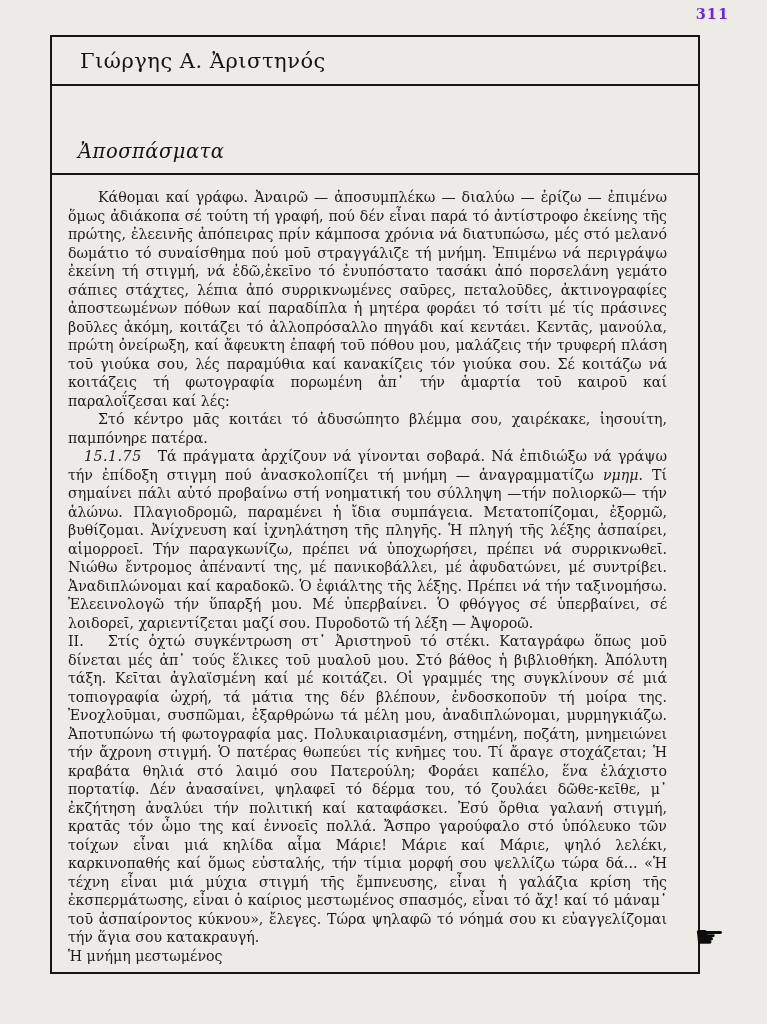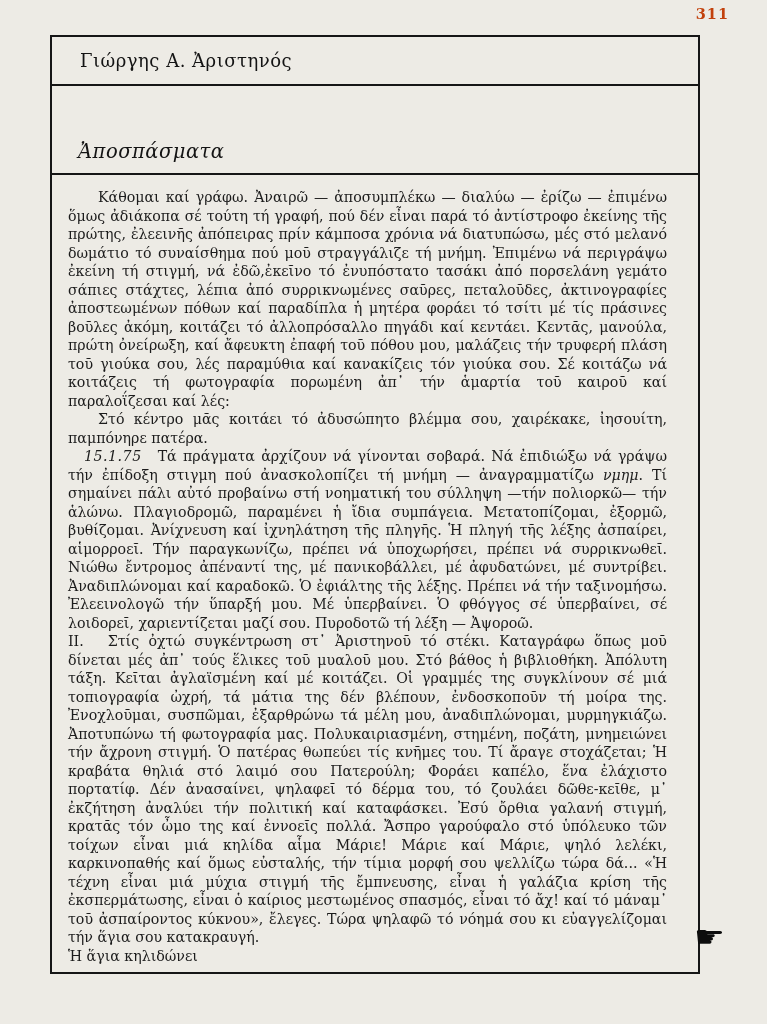--- a/index.html
+++ b/index.html
@@ -8,36 +8,36 @@
     font-family: "DejaVu Serif", "Liberation Serif", serif;
     background: #edebe5;
     color: #1b1b1b;
     overflow: hidden;
   }
   .scan-page { position: relative; width: 767px; height: 1024px; background: #edebe5; }
 
   .page-number {
     position: absolute; top: 5px; right: 38px;
     font-size: 14.5px; font-weight: bold; letter-spacing: 1px;
-    color: #c2410c;
+    color: #6d28d9;
   }
 
   .frame {
     position: absolute; left: 50px; top: 35px;
     width: 650px; height: 939px;
     border: 2.5px solid #161616;
     background: #edebe5;
     overflow: hidden;
   }
   .author-row {
     height: 49px;
     border-bottom: 2px solid #161616;
     display: flex; align-items: center;
     padding-left: 28px;
-    font-size: 18px; letter-spacing: 0.5px;
+    font-size: 21px; letter-spacing: 0.5px;
     color: #141414;
   }
   .title-row {
     height: 45px;
     border-bottom: 2px solid #161616;
     display: flex; align-items: center;
     padding-left: 26px;
     font-size: 19.5px; font-style: italic; letter-spacing: 0.5px;
     color: #141414;
     margin-top: 44px;
@@ -89,21 +89,21 @@
       <p class="para-indent">Κάθομαι καί γράφω. Ἀναιρῶ — ἀποσυμπλέκω — διαλύω — ἐρίζω — ἐπιμένω ὅμως ἀδιάκοπα σέ τούτη τή γραφή, πού δέν εἶναι παρά τό ἀντίστροφο ἐκείνης τῆς πρώτης, ἐλεεινῆς ἀπόπειρας πρίν κάμποσα χρόνια νά διατυπώσω, μές στό μελανό δωμάτιο τό συναίσθημα πού μοῦ στραγγάλιζε τή μνήμη. Ἐπιμένω νά περιγράψω ἐκείνη τή στιγμή, νά ἐδῶ,ἐκεῖνο τό ἐνυπόστατο τασάκι ἀπό πορσελάνη γεμάτο σάπιες στάχτες, λέπια ἀπό συρρικνωμένες σαῦρες, πεταλοῦδες, ἀκτινογραφίες ἀποστεωμένων πόθων καί παραδίπλα ἡ μητέρα φοράει τό τσίτι μέ τίς πράσινες βοῦλες ἀκόμη, κοιτάζει τό ἀλλοπρόσαλλο πηγάδι καί κεντάει. Κεντᾶς, μανούλα, πρώτη ὀνείρωξη, καί ἄφευκτη ἐπαφή τοῦ πόθου μου, μαλάζεις τήν τρυφερή πλάση τοῦ γιούκα σου, λές παραμύθια καί κανακίζεις τόν γιούκα σου. Σέ κοιτάζω νά κοιτάζεις τή φωτογραφία πορωμένη ἀπ᾽ τήν ἁμαρτία τοῦ καιροῦ καί παραλοΐζεσαι καί λές:</p>
 
 
       <p class="para-indent">Στό κέντρο μᾶς κοιτάει τό ἀδυσώπητο βλέμμα σου, χαιρέκακε, ἰησουίτη, παμπόνηρε πατέρα.</p>
 
       <p class="gap-top entry-date-para"><span class="entry-date">15.1.75</span><span>Τά πράγματα ἀρχίζουν νά γίνονται σοβαρά. Νά ἐπιδιώξω νά γράψω τήν ἐπίδοξη στιγμη πού ἀνασκολοπίζει τή μνήμη — ἀναγραμματίζω </span><span class="italic-word">νμημ</span><span>. Τί σημαίνει πάλι αὐτό προβαίνω στή νοηματική του σύλληψη —τήν πολιορκῶ— τήν ἁλώνω. Πλαγιοδρομῶ, παραμένει ἡ ἴδια συμπάγεια. Μετατοπίζομαι, ἐξορμῶ, βυθίζομαι. Ἀνίχνευση καί ἰχνηλάτηση τῆς πληγῆς. Ἡ πληγή τῆς λέξης ἀσπαίρει, αἱμορροεῖ. Τήν παραγκωνίζω, πρέπει νά ὑποχωρήσει, πρέπει νά συρρικνωθεῖ. Νιώθω ἔντρομος ἀπέναντί της, μέ πανικοβάλλει, μέ ἀφυδατώνει, μέ συντρίβει. Ἀναδιπλώνομαι καί καραδοκῶ. Ὁ ἐφιάλτης τῆς λέξης. Πρέπει νά τήν ταξινομήσω. Ἐλεεινολογῶ τήν ὕπαρξή μου. Μέ ὑπερβαίνει. Ὁ φθόγγος σέ ὑπερβαίνει, σέ λοιδορεῖ, χαριεντίζεται μαζί σου. Πυροδοτῶ τή λέξη — Ἀψοροῶ.</span></p>
 
       <p class="gap-top"><span class="entry-numeral">II.</span><span>Στίς ὀχτώ συγκέντρωση στ᾽ Ἀριστηνοῦ τό στέκι. Καταγράφω ὅπως μοῦ δίνεται μές ἀπ᾽ τούς ἕλικες τοῦ μυαλοῦ μου. Στό βάθος ἡ βιβλιοθήκη. Ἀπόλυτη τάξη. Κεῖται ἀγλαϊσμένη καί μέ κοιτάζει. Οἱ γραμμές της συγκλίνουν σέ μιά τοπιογραφία ὠχρή, τά μάτια της δέν βλέπουν, ἐνδοσκοποῦν τή μοίρα της. Ἐνοχλοῦμαι, συσπῶμαι, ἐξαρθρώνω τά μέλη μου, ἀναδιπλώνομαι, μυρμηγκιάζω. Ἀποτυπώνω τή φωτογραφία μας. Πολυκαιριασμένη, στημένη, ποζάτη, μνημειώνει τήν ἄχρονη στιγμή. Ὁ πατέρας θωπεύει τίς κνῆμες του. Τί ἄραγε στοχάζεται; Ἡ κραβάτα θηλιά στό λαιμό σου Πατερούλη; Φοράει καπέλο, ἕνα ἐλάχιστο πορτατίφ. Δέν ἀνασαίνει, ψηλαφεῖ τό δέρμα του, τό ζουλάει δῶθε-κεῖθε, μ᾽ ἐκζήτηση ἀναλύει τήν πολιτική καί καταφάσκει. Ἐσύ ὄρθια γαλανή στιγμή, κρατᾶς τόν ὦμο της καί ἐννοεῖς πολλά. Ἄσπρο γαρούφαλο στό ὑπόλευκο τῶν τοίχων εἶναι μιά κηλίδα αἷμα Μάριε! Μάριε καί Μάριε, ψηλό λελέκι, καρκινοπαθής καί ὅμως εὐσταλής, τήν τίμια μορφή σου ψελλίζω τώρα δά... «Ἡ τέχνη εἶναι μιά μύχια στιγμή τῆς ἔμπνευσης, εἶναι ἡ γαλάζια κρίση τῆς ἐκσπερμάτωσης, εἶναι ὁ καίριος μεστωμένος σπασμός, εἶναι τό ἄχ! καί τό μάναμ᾽ τοῦ ἀσπαίροντος κύκνου», ἔλεγες. Τώρα ψηλαφῶ τό νόημά σου κι εὐαγγελίζομαι τήν ἅγια σου κατακραυγή.</span></p>
 
       <div>
-        <div class="verse-line">Ἡ ἅγια κηλιδώνει</div>
+        <div class="verse-line">Ἡ μνήμη μεστωμένος</div>
 
       </div>
 
     </div>
   </div>
 
   <div class="manicule">☛</div>
 
 </div>
 

